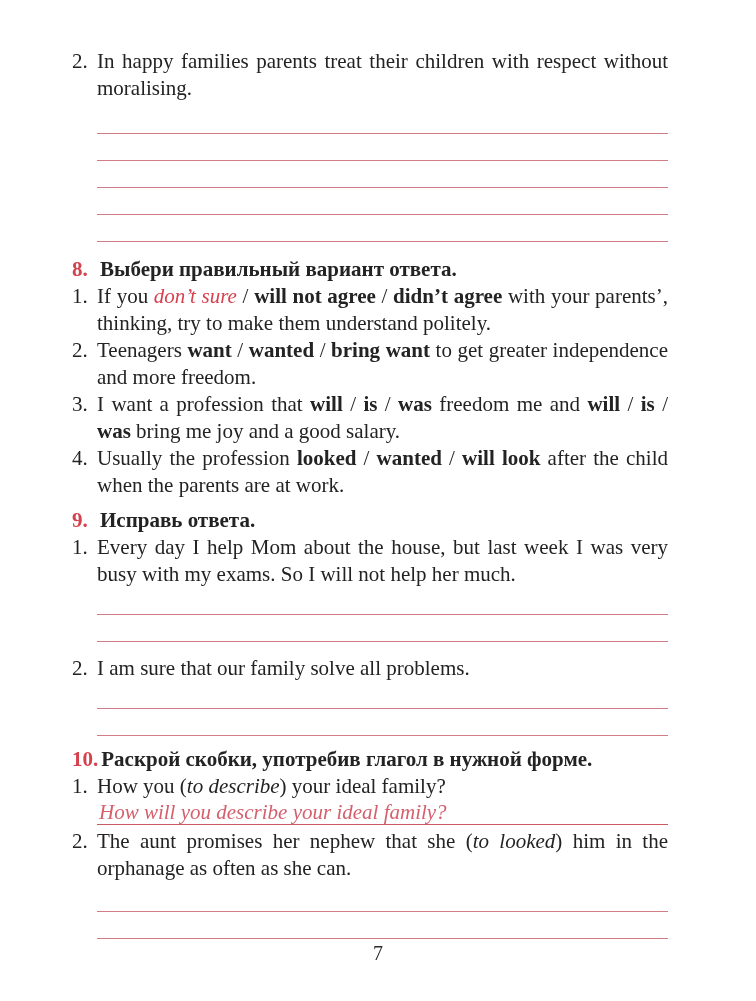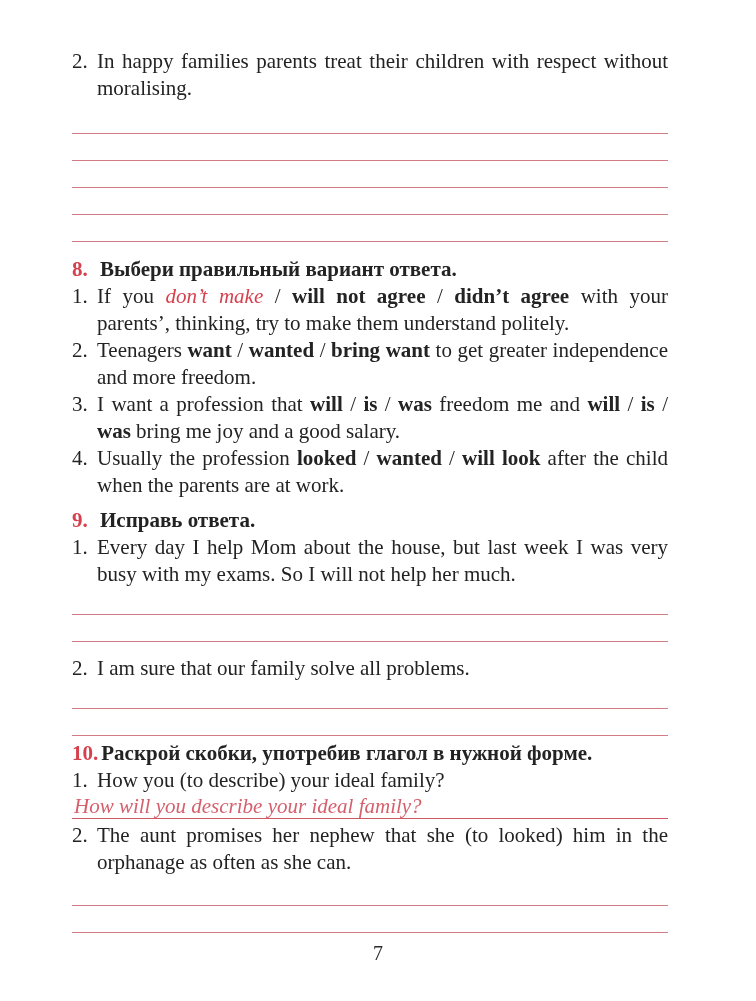--- a/index.html
+++ b/index.html
@@ -25,44 +25,44 @@
   
   .item{display:flex;}
   .item .num{flex:0 0 auto;min-width:25px;}
   .item .body{flex:1;text-align:justify;}
   
   .heading{display:flex;font-weight:bold;}
   .heading .num{flex:0 0 auto;min-width:25px;color:var(--accent-red);margin-right:3px;}
   .heading .title{flex:1;}
   .h8{margin-top:14px;}
   .h9{margin-top:8px;}
-  .h10{margin-top:4px;align-items:flex-end;}
+  .h10{margin-top:10px;align-items:flex-end;}
   .mt13{margin-top:13px;}
   .mt3{margin-top:3px;}
   
-  .lines{}
+  .lines{margin-left:25px;}
   .first-lines{margin-top:5px;}
   .answer-line{
     height:26px;
     border-bottom:1.5px solid var(--line-red);
   }
   .answer-line.handwritten{
     height:24px;
     display:flex;
     align-items:flex-end;
     padding-left:2px;
     font-style:italic;
     color:var(--hand-red);
     font-size:21px;
     line-height:23px;
     border-bottom-color:#cb5863;
   }
   
   .sg-bold{font-weight:bold;}
-  .sg-italic{}
+  .sg-italic{font-style:italic;}
   .sg-red-italic{font-style:italic;color:var(--accent-red);}
   .footer{
     position:absolute;
     left:0;right:0;
     top:942px;
     text-align:center;
     font-size:20px;
     color:#2b2b2b;
   }
 </style>
@@ -84,21 +84,21 @@
     <div class="answer-line"></div>
   </div>
 
   <div class="heading h8">
     <span class="num">8.</span>
     <div class="title">Выбери правильный вариант ответа.</div>
   </div>
 
   <div class="item">
     <span class="num">1.</span>
-    <div class="body"><span>If you </span><span class="sg-red-italic">don’t make</span><span> / </span><span class="sg-bold">will not agree</span><span> / </span><span class="sg-bold">didn’t agree</span><span> with your parents’, thinking, try to make them understand politely.</span></div>
+    <div class="body"><span>If you </span><span class="sg-red-italic">don’t sure</span><span> / </span><span class="sg-bold">will not agree</span><span> / </span><span class="sg-bold">didn’t agree</span><span> with your parents’, thinking, try to make them understand politely.</span></div>
   </div>
   <div class="item">
     <span class="num">2.</span>
     <div class="body"><span>Teenagers </span><span class="sg-bold">want</span><span> / </span><span class="sg-bold">wanted</span><span> / </span><span class="sg-bold">bring want</span><span> to get greater independence and more freedom.</span></div>
   </div>
   <div class="item">
     <span class="num">3.</span>
     <div class="body"><span>I want a profession that </span><span class="sg-bold">will</span><span> / </span><span class="sg-bold">is</span><span> / </span><span class="sg-bold">was</span><span> freedom me and </span><span class="sg-bold">will</span><span> / </span><span class="sg-bold">is</span><span> / </span><span class="sg-bold">was</span><span> bring me joy and a good salary.</span></div>
   </div>
   <div class="item">

